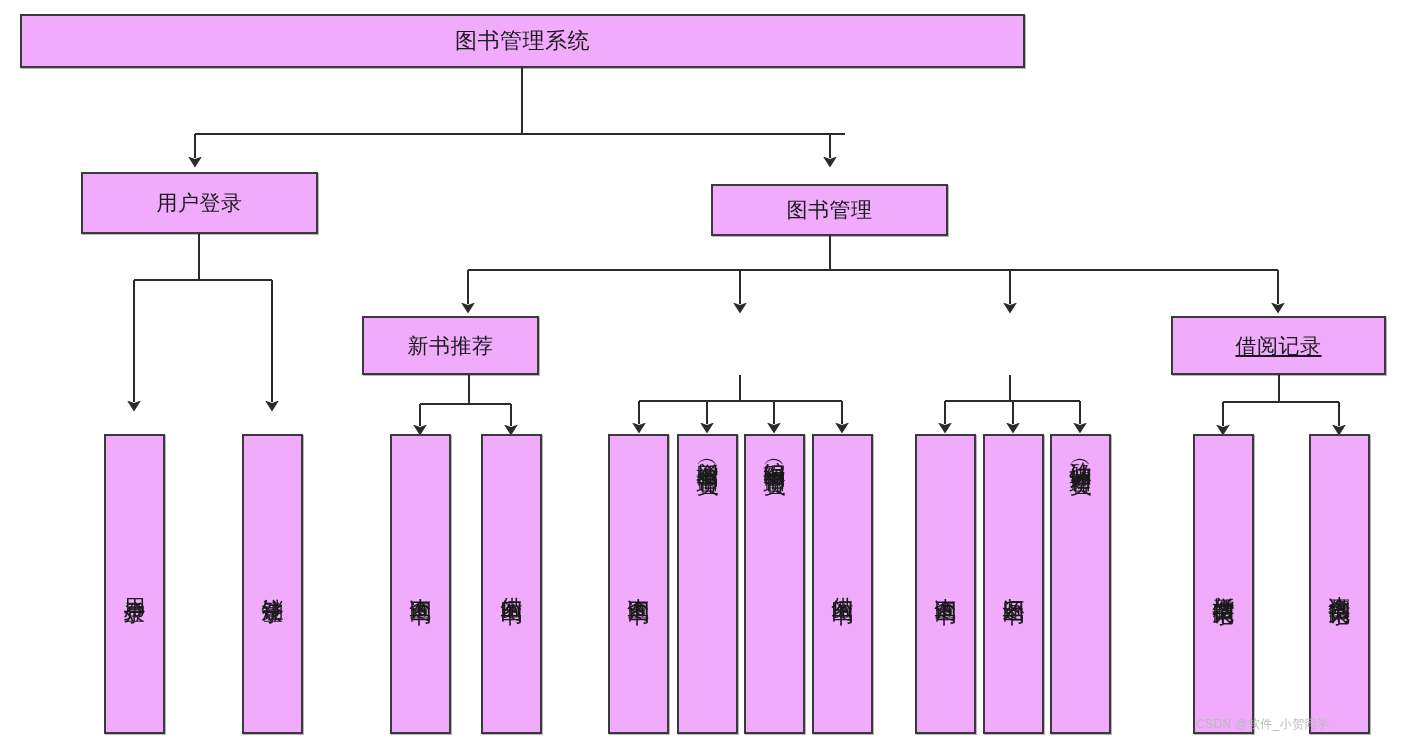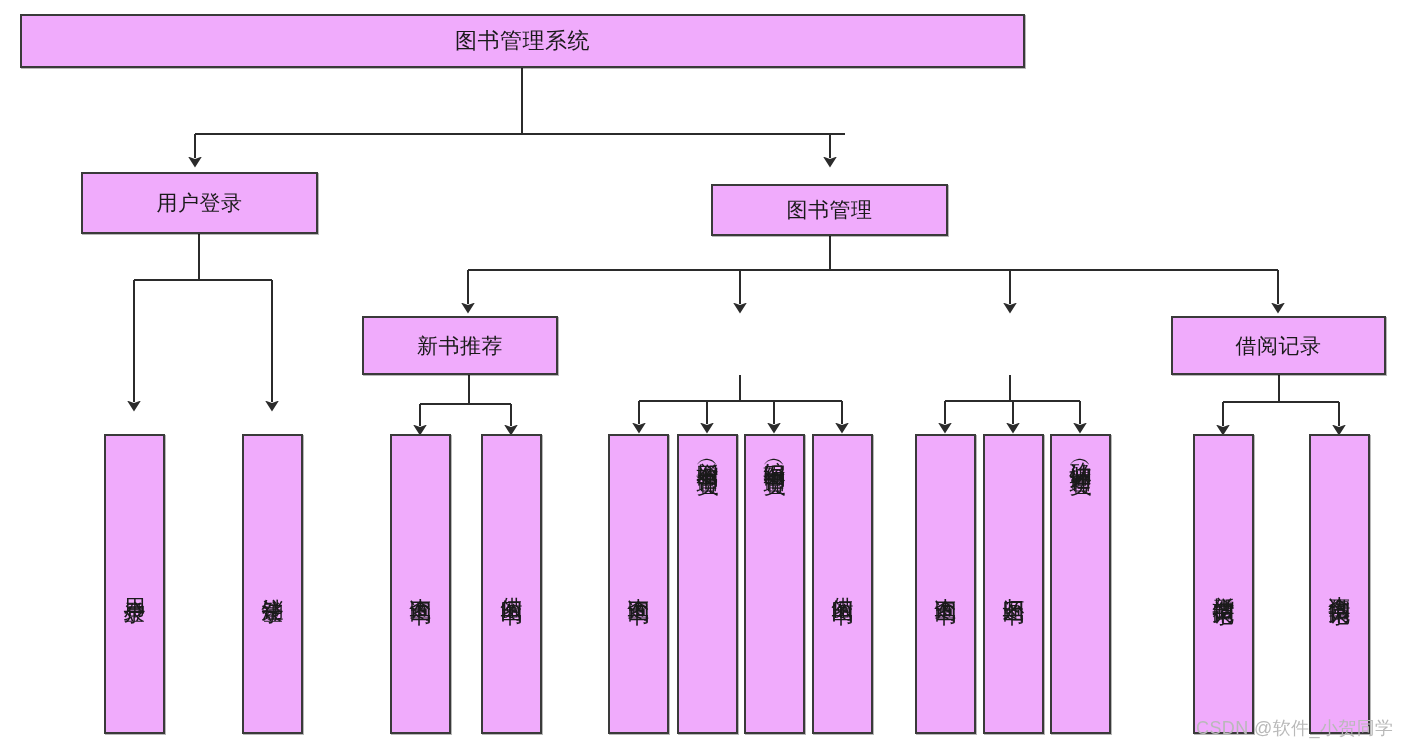--- a/index.html
+++ b/index.html
@@ -62,21 +62,21 @@
     letter-spacing: 2px;
     white-space: nowrap;
   }
   .node.vert.centered {
     align-items: center;
     padding-top: 0;
   }
   .watermark {
     position: absolute;
     color: #b9b9b9;
-    font-size: 18px;
+    font-size: 12px;
     white-space: nowrap;
     letter-spacing: 0.4px;
   }
 </style>
 </head>
 <body>
 
 <div id="canvas">
 
   <svg class="wires" viewBox="0 0 1405 747" xmlns="http://www.w3.org/2000/svg">
@@ -133,24 +133,24 @@
     <span class="lbl">图书管理系统</span>
   </div>
 
   <div class="node horiz" style="left:81px; top:172px; width:237px; height:62px;">
     <span class="lbl">用户登录</span>
   </div>
   <div class="node horiz" style="left:711px; top:172px; width:237px; height:52px;margin-top:12px;">
     <span class="lbl">图书管理</span>
   </div>
 
-  <div class="node horiz" style="left:362px; top:316px; width:196px; height:59px;justify-content:center;">
+  <div class="node horiz" style="left:362px; top:316px; width:177px; height:59px;justify-content:center;">
     <span class="lbl">新书推荐</span>
   </div>
-  <div class="node horiz" style="left:1171px; top:316px; width:215px; height:59px;">
+  <div class="node horiz" style="left:1171px; top:316px; width:215px; height:59px;text-decoration:underline;">
     <span class="lbl">借阅记录</span>
   </div>
 
   <div class="node vert centered" style="left:104px; top:434px; width:61px; height:300px;">
     <span class="lbl">用户登录</span>
   </div>
   <div class="node vert centered" style="left:242px; top:434px; width:61px; height:300px;">
     <span class="lbl">注销登录</span>
   </div>
 

